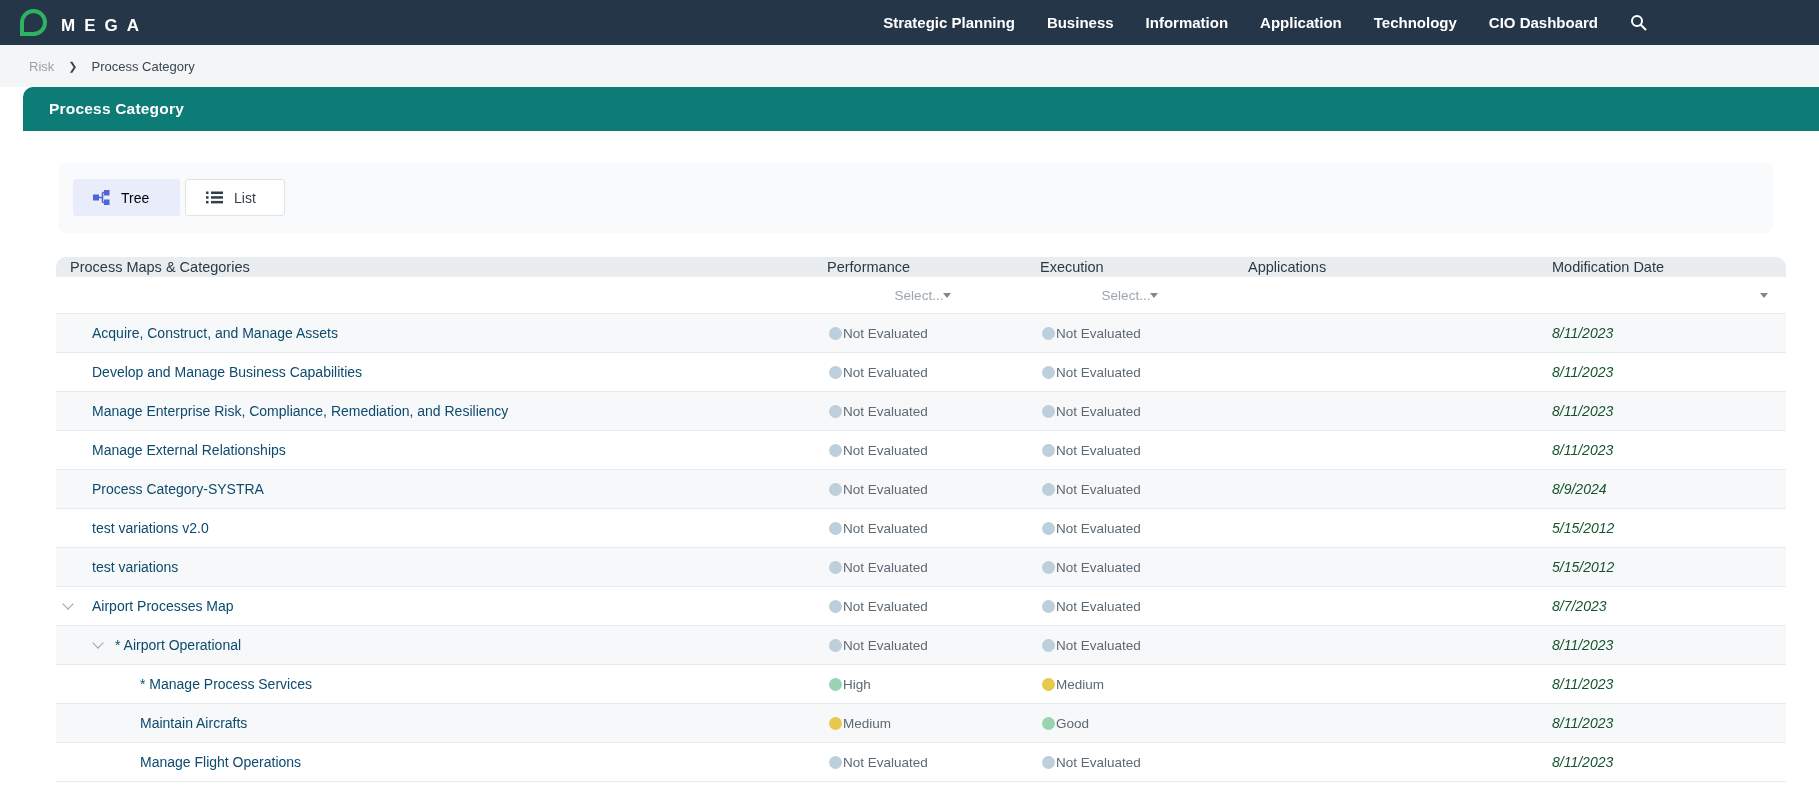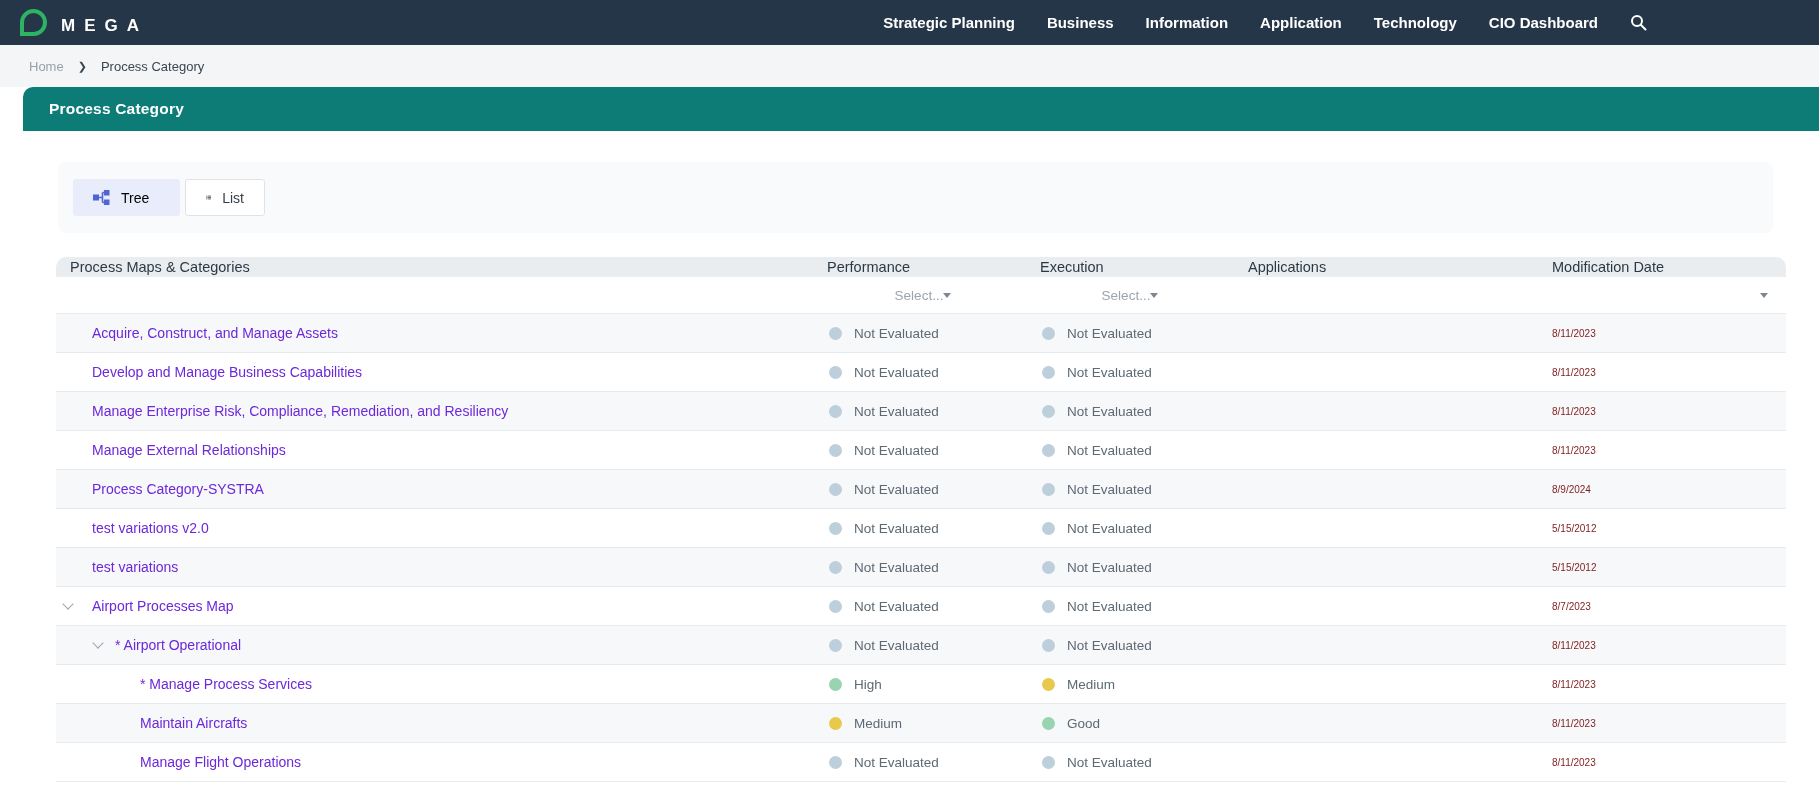--- a/index.html
+++ b/index.html
@@ -28,49 +28,49 @@
   .page-header { margin-left:23px; height:44px; background:#0d7c77;
     border-radius:10px 0 0 0; display:flex; align-items:center; padding-left:26px; }
   .page-title { color:#ffffff; font-size:15.5px; font-weight:bold; letter-spacing:.2px; }
 
   
   .toolbar-card { margin:31px 0 0 58px; width:1715px; height:71px; background:#f9fafb;
     border-radius:8px; display:flex; align-items:center; padding-left:15px; gap:5px; }
   .view-btn { height:37px; display:flex; align-items:center; gap:11px; cursor:pointer;
     border-radius:3px; font-size:14px; padding:0 20px; }
   .btn-tree { background:#e9ecfa; color:#000000; width:107px; }
-  .btn-list { background:#ffffff; color:#333f48; border:1px solid #dfe3e7; width:80px; }
+  .btn-list { background:#ffffff; color:#333f48; border:1px solid #dfe3e7; width:100px; }
 
   
   .table-card { margin:24px 0 0 56px; width:1730px; background:#ffffff;
     border-radius:10px 10px 0 0; overflow:hidden; }
   .tgrid { display:grid; grid-template-columns:771px 213px 208px 304px 234px; align-items:center; }
   .thead { height:20px; background:#e9edf0; }
   .thead .th { font-size:14.5px; color:#2b3945; }
   .th-first { padding-left:14px; }
   .filter-row { height:37px; background:#ffffff; border-bottom:1px solid #e8ebed; position:relative; }
   .select-box { display:flex; align-items:center; justify-content:center;
     cursor:pointer; }
   .select-box.perf { width:192px; }
   .select-box.exec { width:180px; }
   .select-placeholder { color:#9ba6ae; font-size:13.5px; }
   .caret { width:0; height:0; border-left:4px solid transparent; border-right:4px solid transparent;
     border-top:5px solid #7e8890; }
   .filter-date-cell { display:flex; justify-content:flex-end; padding-right:18px; }
 
   .trow { height:39px; border-bottom:1px solid #e8ebed; background:#ffffff; cursor:pointer; }
   .trow.stripe { background:#f7f8fa; }
-  .cell-name { position:relative; font-size:14px; color:#6d28d9; white-space:nowrap; }
+  .cell-name { position:relative; font-size:14px; color:#0c4a6e; white-space:nowrap; }
   .chevron { position:absolute; top:50%; width:8px; height:8px; margin-top:-6px;
     border-right:1.6px solid #98a5b0; border-bottom:1.6px solid #98a5b0;
     transform:rotate(45deg); cursor:pointer; }
-  .cell-status { display:flex; align-items:center; gap:12px; }
+  .cell-status { display:flex; align-items:center; gap:1px; }
   .dot { width:13px; height:13px; border-radius:50%; flex:0 0 auto; margin-left:2px; }
   .status-text { font-size:13.5px; color:#5d6a74; }
-  .cell-date { font-size:10px; color:#7f1d1d; }
+  .cell-date { font-size:14px; color:#14532d;font-style:italic; }
 
   svg { display:block; }
 </style>
 </head>
 <body>
 
 <div class="topnav">
   <div class="brand">
     <div class="logo-bubble"></div>
     <div class="brand-name">MEGA</div>
@@ -85,21 +85,21 @@
     <div class="nav-search">
       <svg width="17" height="17" viewBox="0 0 17 17">
         <circle cx="7" cy="7" r="5" fill="none" stroke="#ffffff" stroke-width="2"></circle>
         <line x1="11" y1="11" x2="15.5" y2="15.5" stroke="#ffffff" stroke-width="2" stroke-linecap="round"></line>
       </svg>
     </div>
   </div>
 </div>
 
 <div class="breadcrumb-bar">
-  <span class="crumb-home">Home</span>
+  <span class="crumb-home">Risk</span>
   <span class="crumb-sep">❯</span>
   <span class="crumb-current">Process Category</span>
 </div>
 
 <div class="page-header">
   <span class="page-title">Process Category</span>
 </div>
 
 <div class="toolbar-card">
   <div class="view-btn btn-tree">

